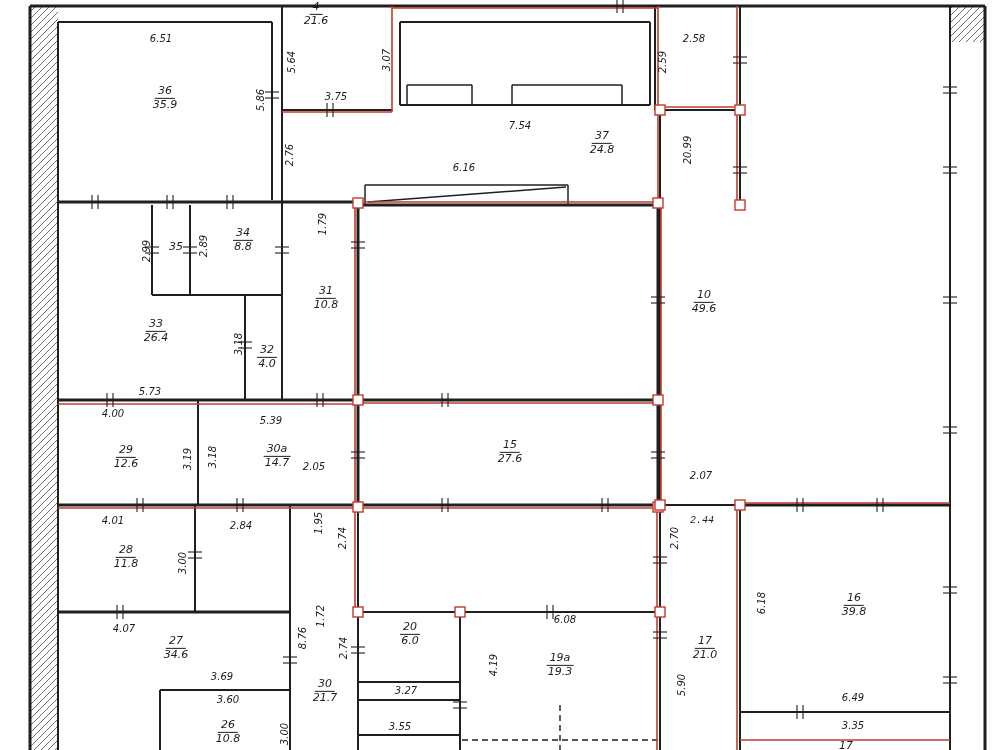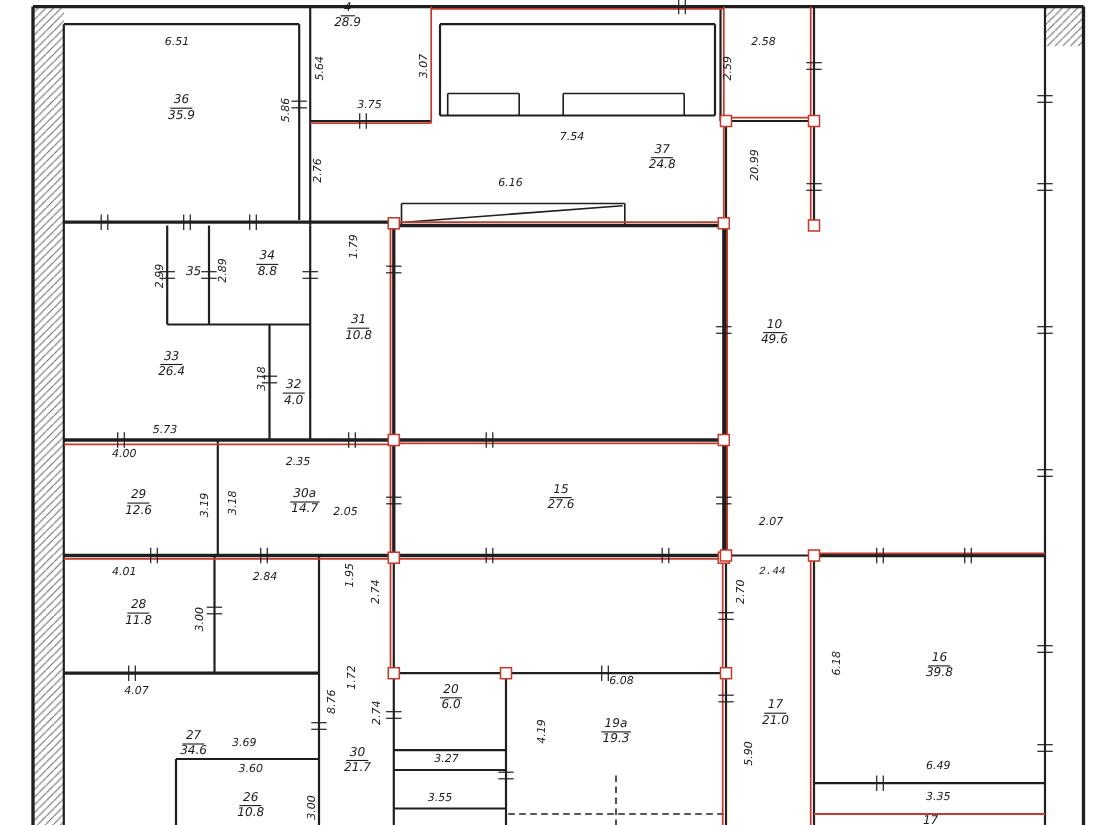--- a/index.html
+++ b/index.html
@@ -206,35 +206,35 @@
         <rect x="735" y="200" width="10" height="10" fill="#ffffff" stroke="#c23b2e" stroke-width="1.4"></rect>
         <rect x="655" y="500" width="10" height="10" fill="#ffffff" stroke="#c23b2e" stroke-width="1.4"></rect>
         <rect x="735" y="500" width="10" height="10" fill="#ffffff" stroke="#c23b2e" stroke-width="1.4"></rect>
         <rect x="353" y="607" width="10" height="10" fill="#ffffff" stroke="#c23b2e" stroke-width="1.4"></rect>
         <rect x="455" y="607" width="10" height="10" fill="#ffffff" stroke="#c23b2e" stroke-width="1.4"></rect>
         <rect x="655" y="607" width="10" height="10" fill="#ffffff" stroke="#c23b2e" stroke-width="1.4"></rect>
       </g>
   </svg>
   <div id="labels">
       <div class="room-label" style="left: 165px; top: 98px;"><span class="num">36</span><span class="area">35.9</span></div>
-      <div class="room-label" style="left: 316px; top: 14px;"><span class="num">4</span><span class="area">28.9</span></div>
+      <div class="room-label" style="left: 316px; top: 14px;"><span class="num">4</span><span class="area">21.6</span></div>
       <div class="room-label" style="left: 602px; top: 143px;"><span class="num">37</span><span class="area">24.8</span></div>
       <div class="room-label noarea" style="left: 176px; top: 247px;"><span class="num">35</span></div>
       <div class="room-label" style="left: 243px; top: 240px;"><span class="num">34</span><span class="area">8.8</span></div>
       <div class="room-label" style="left: 326px; top: 298px;"><span class="num">31</span><span class="area">10.8</span></div>
       <div class="room-label" style="left: 156px; top: 331px;"><span class="num">33</span><span class="area">26.4</span></div>
       <div class="room-label" style="left: 267px; top: 345px; margin-top: 12px;"><span class="num">32</span><span class="area">4.0</span></div>
       <div class="room-label" style="left: 704px; top: 302px;"><span class="num">10</span><span class="area">49.6</span></div>
       <div class="room-label" style="left: 126px; top: 457px;"><span class="num">29</span><span class="area">12.6</span></div>
       <div class="room-label" style="left: 277px; top: 456px;"><span class="num">30a</span><span class="area">14.7</span></div>
       <div class="room-label" style="left: 510px; top: 452px;"><span class="num">15</span><span class="area">27.6</span></div>
       <div class="room-label" style="left: 126px; top: 557px;"><span class="num">28</span><span class="area">11.8</span></div>
       <div class="room-label" style="left: 854px; top: 605px;"><span class="num">16</span><span class="area">39.8</span></div>
       <div class="room-label" style="left: 410px; top: 634px;"><span class="num">20</span><span class="area">6.0</span></div>
-      <div class="room-label" style="left: 176px; top: 648px; margin-top: 28px;"><span class="num">27</span><span class="area">34.6</span></div>
+      <div class="room-label" style="left: 176px; top: 648px;"><span class="num">27</span><span class="area">34.6</span></div>
       <div class="room-label" style="left: 705px; top: 648px;"><span class="num">17</span><span class="area">21.0</span></div>
       <div class="room-label" style="left: 560px; top: 665px;"><span class="num">19a</span><span class="area">19.3</span></div>
       <div class="room-label" style="left: 325px; top: 691px;"><span class="num">30</span><span class="area">21.7</span></div>
       <div class="room-label" style="left: 228px; top: 732px;"><span class="num">26</span><span class="area">10.8</span></div>
       <div class="room-label noarea" style="left: 846px; top: 746px;"><span class="num">17</span></div>
       <div class="dim" style="left: 161px; top: 38px; transform: translate(-50%, -50%) rotate(0deg);">6.51</div>
       <div class="dim" style="left: 291px; top: 62px; transform: translate(-50%, -50%) rotate(-90deg);">5.64</div>
       <div class="dim" style="left: 386px; top: 60px; transform: translate(-50%, -50%) rotate(-90deg);">3.07</div>
       <div class="dim" style="left: 694px; top: 38px; transform: translate(-50%, -50%) rotate(0deg);">2.58</div>
       <div class="dim" style="left: 662px; top: 62px; transform: translate(-50%, -50%) rotate(-90deg);">2.59</div>
@@ -243,21 +243,21 @@
       <div class="dim" style="left: 520px; top: 125px; transform: translate(-50%, -50%) rotate(0deg);">7.54</div>
       <div class="dim" style="left: 687px; top: 150px; transform: translate(-50%, -50%) rotate(-90deg);">20.99</div>
       <div class="dim" style="left: 289px; top: 155px; transform: translate(-50%, -50%) rotate(-90deg);">2.76</div>
       <div class="dim" style="left: 464px; top: 167px; transform: translate(-50%, -50%) rotate(0deg);">6.16</div>
       <div class="dim" style="left: 322px; top: 224px; transform: translate(-50%, -50%) rotate(-90deg);">1.79</div>
       <div class="dim" style="left: 146px; top: 251px; transform: translate(-50%, -50%) rotate(-90deg);">2.99</div>
       <div class="dim" style="left: 203px; top: 246px; transform: translate(-50%, -50%) rotate(-90deg);">2.89</div>
       <div class="dim" style="left: 238px; top: 344px; transform: translate(-50%, -50%) rotate(-90deg);">3.18</div>
       <div class="dim" style="left: 150px; top: 391px; transform: translate(-50%, -50%) rotate(0deg);">5.73</div>
       <div class="dim" style="left: 113px; top: 413px; transform: translate(-50%, -50%) rotate(0deg);">4.00</div>
-      <div class="dim" style="left: 271px; top: 420px; transform: translate(-50%, -50%) rotate(0deg);">2.35</div>
+      <div class="dim" style="left: 271px; top: 420px; transform: translate(-50%, -50%) rotate(0deg);">5.39</div>
       <div class="dim" style="left: 187px; top: 459px; transform: translate(-50%, -50%) rotate(-90deg);">3.19</div>
       <div class="dim" style="left: 212px; top: 457px; transform: translate(-50%, -50%) rotate(-90deg);">3.18</div>
       <div class="dim" style="left: 314px; top: 466px; transform: translate(-50%, -50%) rotate(0deg);">2.05</div>
       <div class="dim" style="left: 701px; top: 475px; transform: translate(-50%, -50%) rotate(0deg);">2.07</div>
       <div class="dim" style="left: 702px; top: 520px; transform: translate(-50%, -50%) rotate(0deg); font-family: Liberation Mono, monospace;">2.44</div>
       <div class="dim" style="left: 674px; top: 538px; transform: translate(-50%, -50%) rotate(-90deg);">2.70</div>
       <div class="dim" style="left: 113px; top: 520px; transform: translate(-50%, -50%) rotate(0deg);">4.01</div>
       <div class="dim" style="left: 241px; top: 525px; transform: translate(-50%, -50%) rotate(0deg);">2.84</div>
       <div class="dim" style="left: 318px; top: 523px; transform: translate(-50%, -50%) rotate(-90deg);">1.95</div>
       <div class="dim" style="left: 342px; top: 538px; transform: translate(-50%, -50%) rotate(-90deg);">2.74</div>

